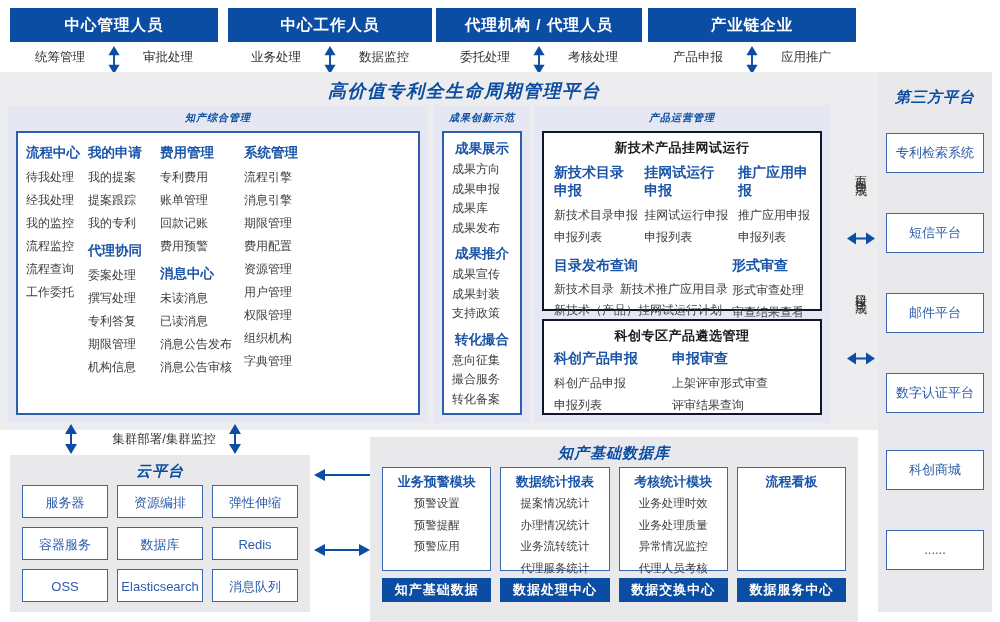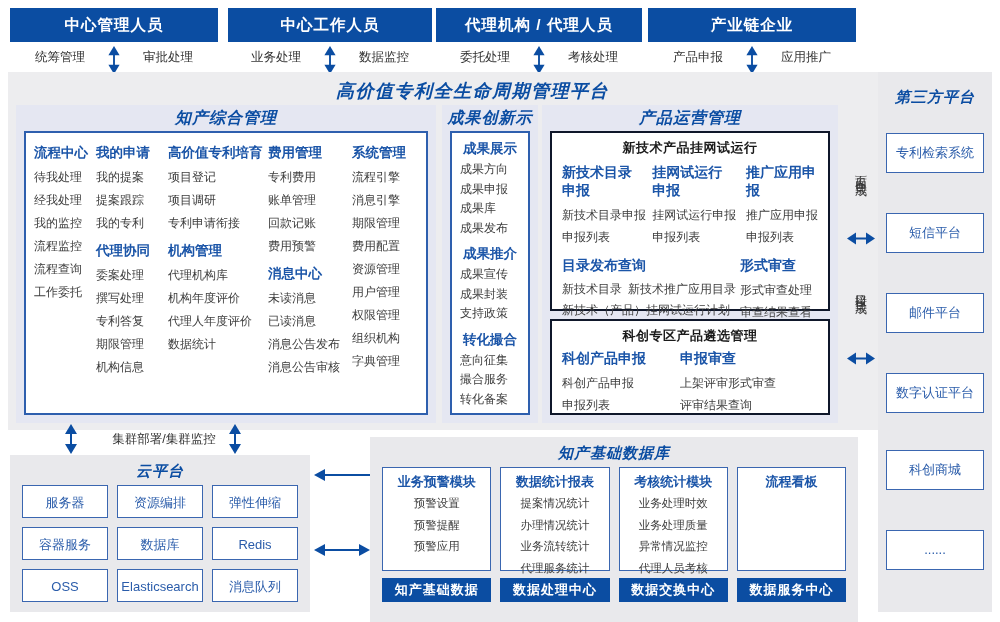--- a/index.html
+++ b/index.html
@@ -8,25 +8,25 @@
   svg{fill:#0B4DA2;}
 
   
   .actor{position:absolute;top:8px;}
   .actor-header{height:34px;line-height:34px;background:#0B4DA2;color:#fff;font-size:15.5px;font-weight:bold;text-align:center;letter-spacing:1px;}
   .actor-sub{display:flex;align-items:flex-start;justify-content:center;margin-top:4px;gap:22px;}
   .sub-label{font-size:12.5px;color:#333;line-height:18px;padding-top:2px;}
   .varrow{flex:0 0 auto;}
 
   
-  .platform{position:absolute;left:8px;top:72px;width:929px;height:358px;background:#EDEDEF;}
+  .platform{position:absolute;left:0;top:72px;width:929px;height:358px;background:#EDEDEF;}
   .platform-title{text-align:center;padding-top:7px;font-size:18px;font-weight:bold;font-style:italic;color:#0B4DA2;letter-spacing:1.5px;}
 
   .sec{position:absolute;top:33px;height:318px;background:#E5E7F2;}
-  .sec-title{height:25px;line-height:25px;text-align:center;font-size:16px;font-weight:bold;font-style:italic;color:#0B4DA2;letter-spacing:1px;}
+  .sec-title{height:25px;line-height:25px;text-align:center;font-size:10px;font-weight:bold;font-style:italic;color:#0B4DA2;letter-spacing:1px;}
   .sec-box{position:absolute;left:8px;right:8px;top:26px;bottom:8px;background:#fff;border:2px solid #2E5FAE;box-sizing:border-box;}
 
   
   .ip-cols{display:flex;padding:4px 8px;}
   .ip-col{flex:0 0 auto;}
   .c1{width:62px;} .c2{width:72px;} .c3{width:100px;} .c4{width:84px;} .c5{width:66px;}
   .group-header{font-size:13.5px;font-weight:bold;color:#1B55A8;line-height:18px;margin:7px 0 4px;white-space:nowrap;}
   .item{font-size:12px;color:#3D3D3D;line-height:23px;white-space:nowrap;}
 
   
@@ -175,35 +175,20 @@
               </div>
             <div class="group-header">代理协同</div>
             <div>
                 <div class="item">委案处理</div>
                 <div class="item">撰写处理</div>
                 <div class="item">专利答复</div>
                 <div class="item">期限管理</div>
                 <div class="item">机构信息</div>
               </div>
           </div>
-          <div class="ip-col c3">
-            <div class="group-header">高价值专利培育</div>
-            <div>
-                <div class="item">项目登记</div>
-                <div class="item">项目调研</div>
-                <div class="item">专利申请衔接</div>
-              </div>
-            <div class="group-header">机构管理</div>
-            <div>
-                <div class="item">代理机构库</div>
-                <div class="item">机构年度评价</div>
-                <div class="item">代理人年度评价</div>
-                <div class="item">数据统计</div>
-              </div>
-          </div>
           <div class="ip-col c4">
             <div class="group-header">费用管理</div>
             <div>
                 <div class="item">专利费用</div>
                 <div class="item">账单管理</div>
                 <div class="item">回款记账</div>
                 <div class="item">费用预警</div>
               </div>
             <div class="group-header">消息中心</div>
             <div>

